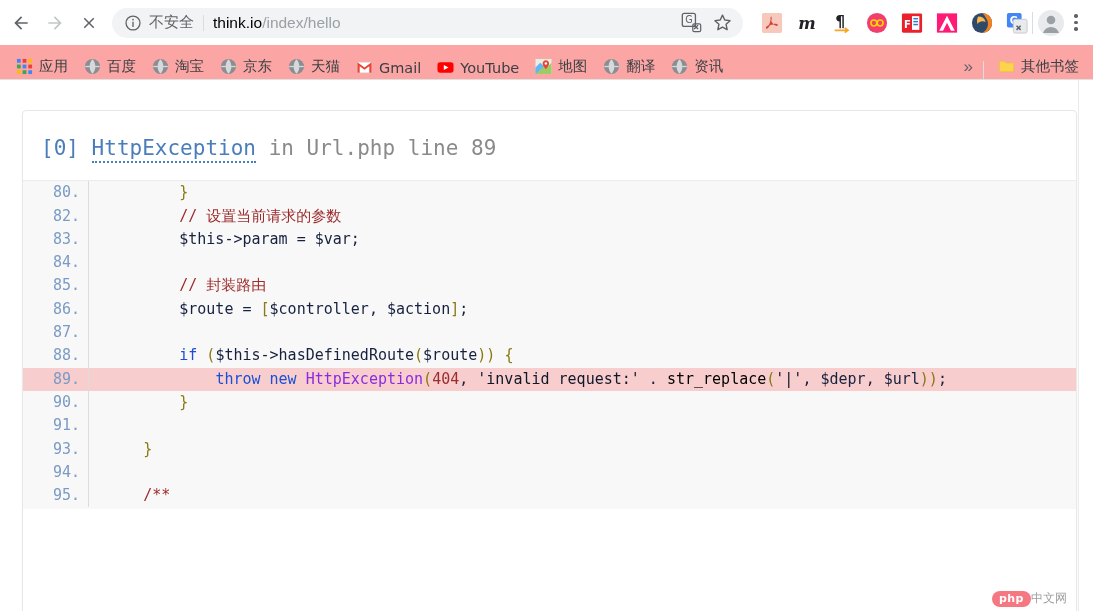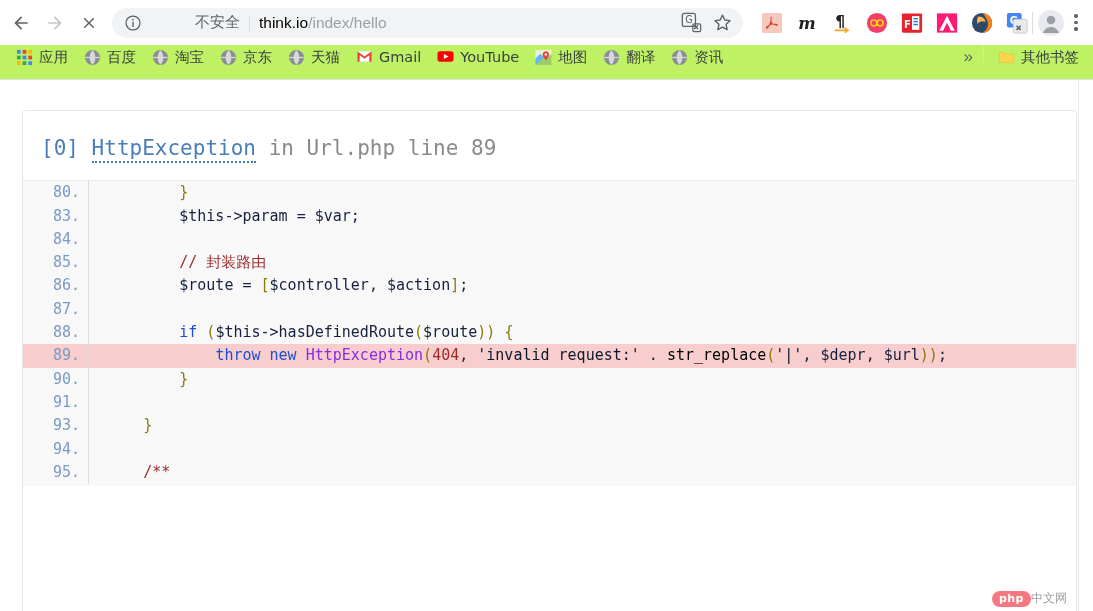--- a/index.html
+++ b/index.html
@@ -29,21 +29,20 @@
     flex:1; height:30px; margin:0 4px 0 6px;
     background:#f1f3f4; border-radius:15px;
     display:flex; align-items:center;
     padding:0 8px 0 12px;
     min-width:0; position:relative;
   }
   .info-icon { width:18px; height:18px; flex:none; margin-right:7px; }
   .sec-label {
     font-size:15px; color:#5f6368; white-space:nowrap;
     font-family:"DejaVu Sans", sans-serif;
-    margin-left:46px;
   }
   .omni-sep {
     width:1px; height:16px; background:#dadce0;
     margin:0 9px; flex:none;
   }
   .url-text {
     font-size:15.5px; color:#9aa0a6; white-space:nowrap;
     font-family:"Liberation Sans", sans-serif; overflow:hidden;
   }
   .url-text .host { color:#000000; }
@@ -52,23 +51,23 @@
   .ext-strip { display:flex; align-items:center; gap:13px; padding-left:14px; flex:none; }
   .ext { width:22px; height:22px; flex:none; position:relative; }
   .vert-sep { width:1px; height:22px; background:#dadce0; margin:0 4px; flex:none; }
   .avatar-btn { width:28px; height:28px; flex:none; }
   .kebab { width:22px; height:28px; flex:none; display:flex; flex-direction:column;
            align-items:center; justify-content:center; gap:3px; }
   .kebab i { width:3.4px; height:3.4px; border-radius:50%; background:#5f6368; display:block; }
 
   
   .bookmarks {
-    height:35px; display:flex; align-items:flex-start;
+    height:35px; display:flex; align-items:flex-end;
     padding:0 6px 0 8px; gap:0;
-    border-bottom:1px solid #e0e0e0; background:#bef264;
+    border-bottom:1px solid #e0e0e0; background:#fca5a5;
     position:relative;
   }
   .bm {
     display:flex; align-items:center; gap:6px;
     padding:3px 8px; border-radius:4px; flex:none;
     font-size:14.5px; color:#3c4043; white-space:nowrap;
     font-family:"DejaVu Sans", sans-serif;
   }
   .bm-ico { width:17px; height:17px; flex:none; display:block; }
   .bm-overflow { margin-left:auto; padding:2px 10px; font-size:17px; color:#5f6368; flex:none; }
@@ -402,20 +401,21 @@
 
     <div class="panel">
 
       <div class="exception-head">
         <span class="idx">[0]</span><span> </span><span class="exc">HttpException</span><span> </span><span>in</span><span> </span><span>Url.php</span><span> </span><span>line</span><span> </span><span>89</span>
       </div>
 
 
       <div class="code" id="code-block">
           <div class="code-line"><span class="ln">80.</span><span class="gutter"></span><span class="src"><span class="tk-var">        </span><span class="tk-pun">}</span></span></div>
+          <div class="code-line"><span class="ln">82.</span><span class="gutter"></span><span class="src"><span class="tk-var">        </span><span class="tk-cmt">// 设置当前请求的参数</span></span></div>
           <div class="code-line"><span class="ln">83.</span><span class="gutter"></span><span class="src"><span class="tk-var">        </span><span class="tk-var">$this</span><span class="tk-var">-&gt;</span><span class="tk-var">param = </span><span class="tk-var">$var</span><span class="tk-var">;</span></span></div>
           <div class="code-line"><span class="ln">84.</span><span class="gutter"></span><span class="src"><span class="tk-var"></span></span></div>
           <div class="code-line"><span class="ln">85.</span><span class="gutter"></span><span class="src"><span class="tk-var">        </span><span class="tk-cmt">// 封装路由</span></span></div>
           <div class="code-line"><span class="ln">86.</span><span class="gutter"></span><span class="src"><span class="tk-var">        </span><span class="tk-var">$route</span><span class="tk-var"> = </span><span class="tk-pun">[</span><span class="tk-var">$controller</span><span class="tk-var">, </span><span class="tk-var">$action</span><span class="tk-pun">]</span><span class="tk-var">;</span></span></div>
           <div class="code-line"><span class="ln">87.</span><span class="gutter"></span><span class="src"><span class="tk-var"></span></span></div>
           <div class="code-line"><span class="ln">88.</span><span class="gutter"></span><span class="src"><span class="tk-var">        </span><span class="tk-kw">if</span><span class="tk-var"> </span><span class="tk-pun">(</span><span class="tk-var">$this</span><span class="tk-var">-&gt;hasDefinedRoute</span><span class="tk-pun">(</span><span class="tk-var">$route</span><span class="tk-pun">))</span><span class="tk-var"> </span><span class="tk-pun">{</span></span></div>
           <div class="code-line hl"><span class="ln">89.</span><span class="gutter"></span><span class="src"><span class="tk-var">            </span><span class="tk-kw">throw</span><span class="tk-var"> </span><span class="tk-kw">new</span><span class="tk-var"> </span><span class="tk-cls">HttpException</span><span class="tk-pun">(</span><span class="tk-num">404</span><span class="tk-var">, </span><span class="tk-str">'invalid request:'</span><span class="tk-var"> . </span><span class="tk-fn">str_replace</span><span class="tk-pun">(</span><span class="tk-str">'|'</span><span class="tk-var">, </span><span class="tk-var">$depr</span><span class="tk-var">, </span><span class="tk-var">$url</span><span class="tk-pun">))</span><span class="tk-var">;</span></span></div>
           <div class="code-line"><span class="ln">90.</span><span class="gutter"></span><span class="src"><span class="tk-var">        </span><span class="tk-pun">}</span></span></div>
           <div class="code-line"><span class="ln">91.</span><span class="gutter"></span><span class="src"><span class="tk-var"></span></span></div>
           <div class="code-line"><span class="ln">93.</span><span class="gutter"></span><span class="src"><span class="tk-var">    </span><span class="tk-pun">}</span></span></div>

